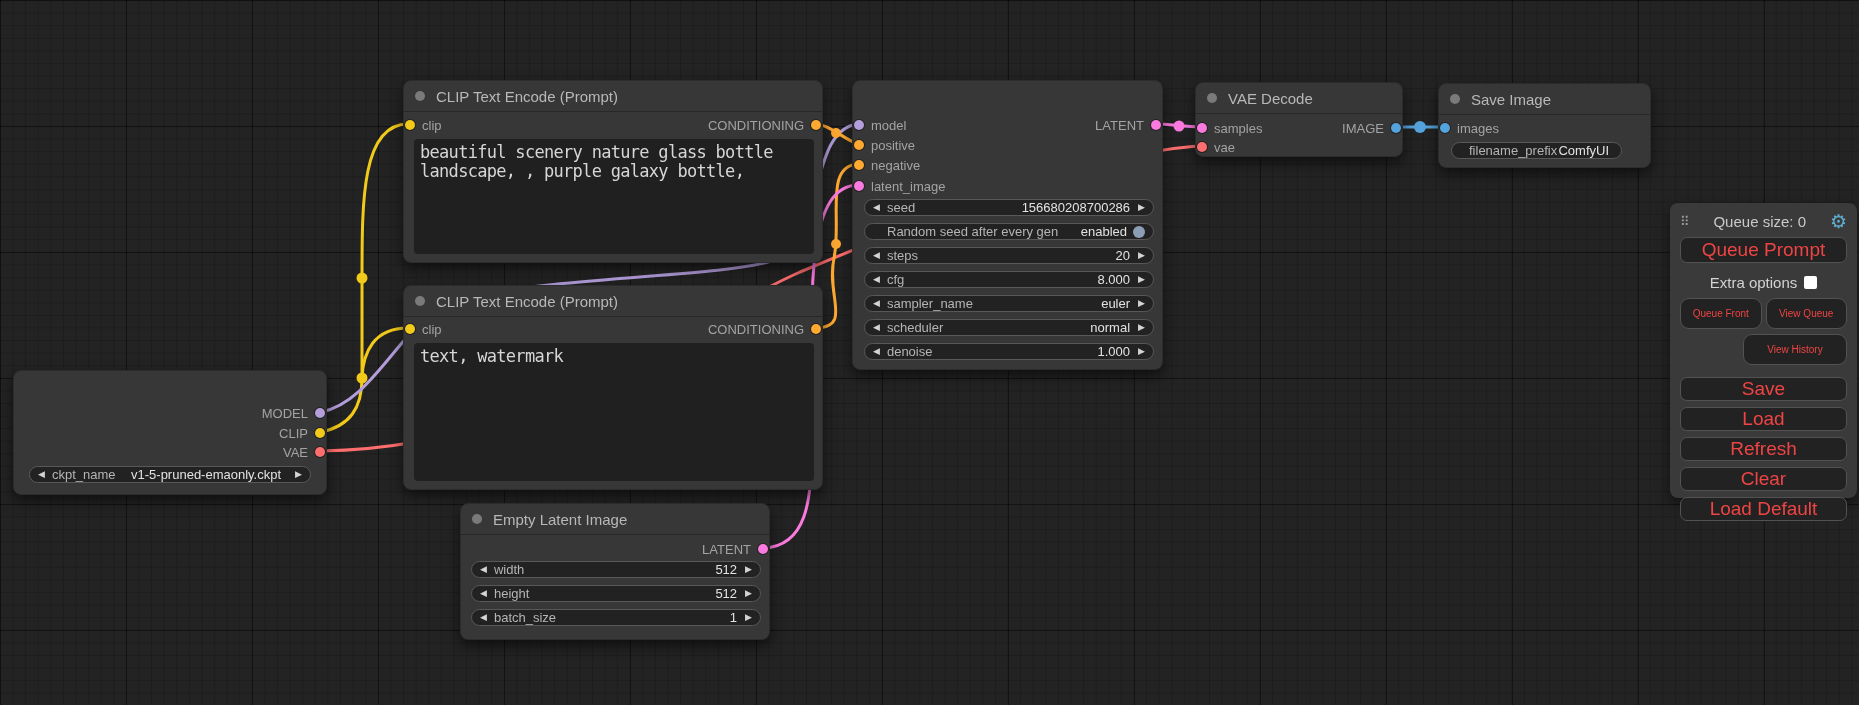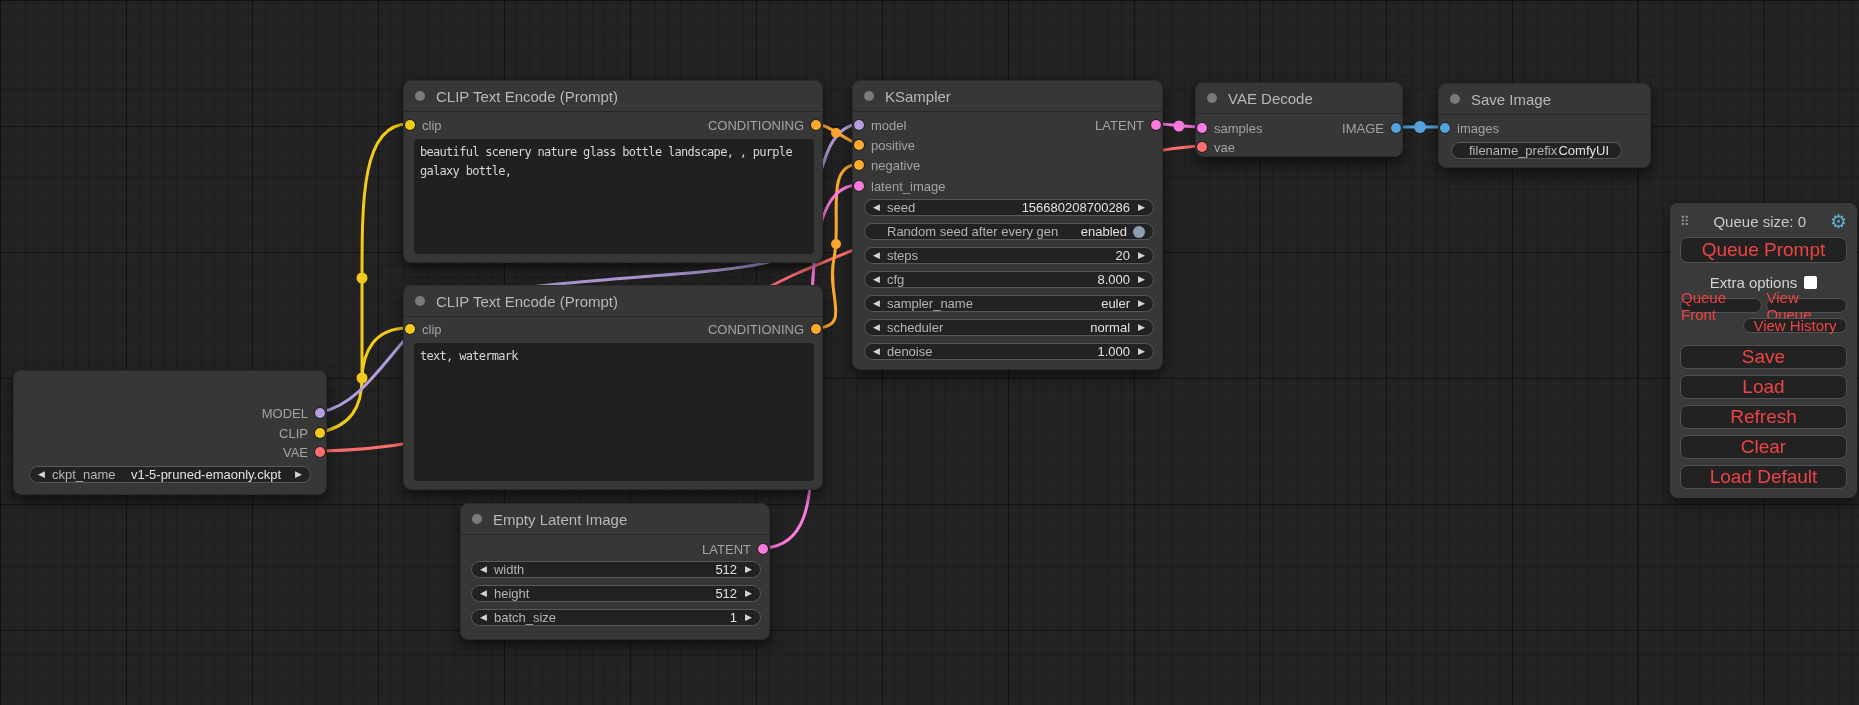--- a/index.html
+++ b/index.html
@@ -42,42 +42,42 @@
   .widget .arr{font-size:9px;color:#d4d4d4;line-height:1;flex:none;}
   .widget .wlabel{margin-left:7px;}
   .widget.noarrow{padding-left:15px;}
   .widget .wvalue{margin-left:auto;color:#e2e2e2;}
   .widget .arrR{margin-left:8px;}
   .widget .wvalue.gapR{margin-right:14px;}
   .toggle{width:12px;height:12px;border-radius:50%;margin-left:6px;flex:none;}
 
   .ptext{
     position:absolute;background:#202020;border-radius:4px;box-sizing:border-box;
-    padding:4px 6px;font-family:"DejaVu Sans Mono",monospace;font-size:12px;letter-spacing:-0.7px;
+    padding:4px 6px;font-family:"DejaVu Sans Mono",monospace;font-size:17px;letter-spacing:-0.7px;
     line-height:19px;color:#d6d6d6;overflow:hidden;white-space:pre-wrap;word-break:break-word;
   }
 
   .qpanel{
     position:absolute;left:1670px;top:203px;width:187px;height:295px;z-index:3;
     background:#3a3a3a;border-radius:8px;box-shadow:0 6px 14px rgba(0,0,0,.5);
     box-sizing:border-box;padding:8px 10px;
   }
   .qtop{display:flex;align-items:center;height:20px;}
   .qhandle{font-size:13px;color:#9a9a9a;flex:none;line-height:1;}
   .qsize{flex:1;text-align:center;font-size:15px;color:#c9c9c9;}
   .qgear{font-size:19px;line-height:1;flex:none;cursor:pointer;}
   .qbtn{
     background:#222;border:1px solid #525252;border-radius:7px;color:#ef4444;
     display:flex;align-items:center;justify-content:center;box-sizing:border-box;cursor:pointer;
   }
   .qprompt{margin-top:6px;height:26px;font-size:19px;}
   .extra{margin-top:10px;height:18px;display:flex;justify-content:center;align-items:center;gap:7px;font-size:15px;color:#d2d2d2;}
   .checkbox{width:13px;height:13px;background:#fff;border-radius:2px;flex:none;}
   .qsmallrow{margin-top:7px;display:flex;gap:4px;}
-  .smallbtn{height:15px;font-size:15px;border-radius:9px;flex:1;}
+  .smallbtn{height:31px;font-size:10px;border-radius:9px;flex:1;}
   .qhistoryrow{margin-top:5px;display:flex;justify-content:flex-end;}
   .qhistoryrow .smallbtn{flex:none;width:104px;}
   .bigbtn{height:24px;font-size:19px;}
   .bigbtn.first{margin-top:12px;}
   .bigbtn + .bigbtn{margin-top:6px;}
 </style>
 </head>
 <body>
 
 <div class="canvas">
@@ -177,24 +177,20 @@
     </div>
     <div class="widget" style="left:10px;top:105px;width:290px">
       <span class="arr">◀</span>
       <span class="wlabel">batch_size</span>
       <span class="wvalue">1</span>
       <span class="arr arrR">▶</span>
     </div>
   </div>
 
   <div class="node" style="left:852px;top:80px;width:311px;height:290px">
-    <div class="ntitle">
-      <span class="ndot"></span>
-      <span class="ntext">KSampler</span>
-    </div>
     <div class="prow in" style="top:36px">
       <span class="pdot" style="background: rgb(179, 157, 219);"></span>
       <span class="lbl">model</span>
     </div>
     <div class="prow out" style="top:36px">
       <span class="lbl">LATENT</span>
       <span class="pdot" style="background: rgb(251, 122, 224);"></span>
     </div>
     <div class="prow in" style="top:56px">
       <span class="pdot" style="background: rgb(255, 169, 49);"></span>

